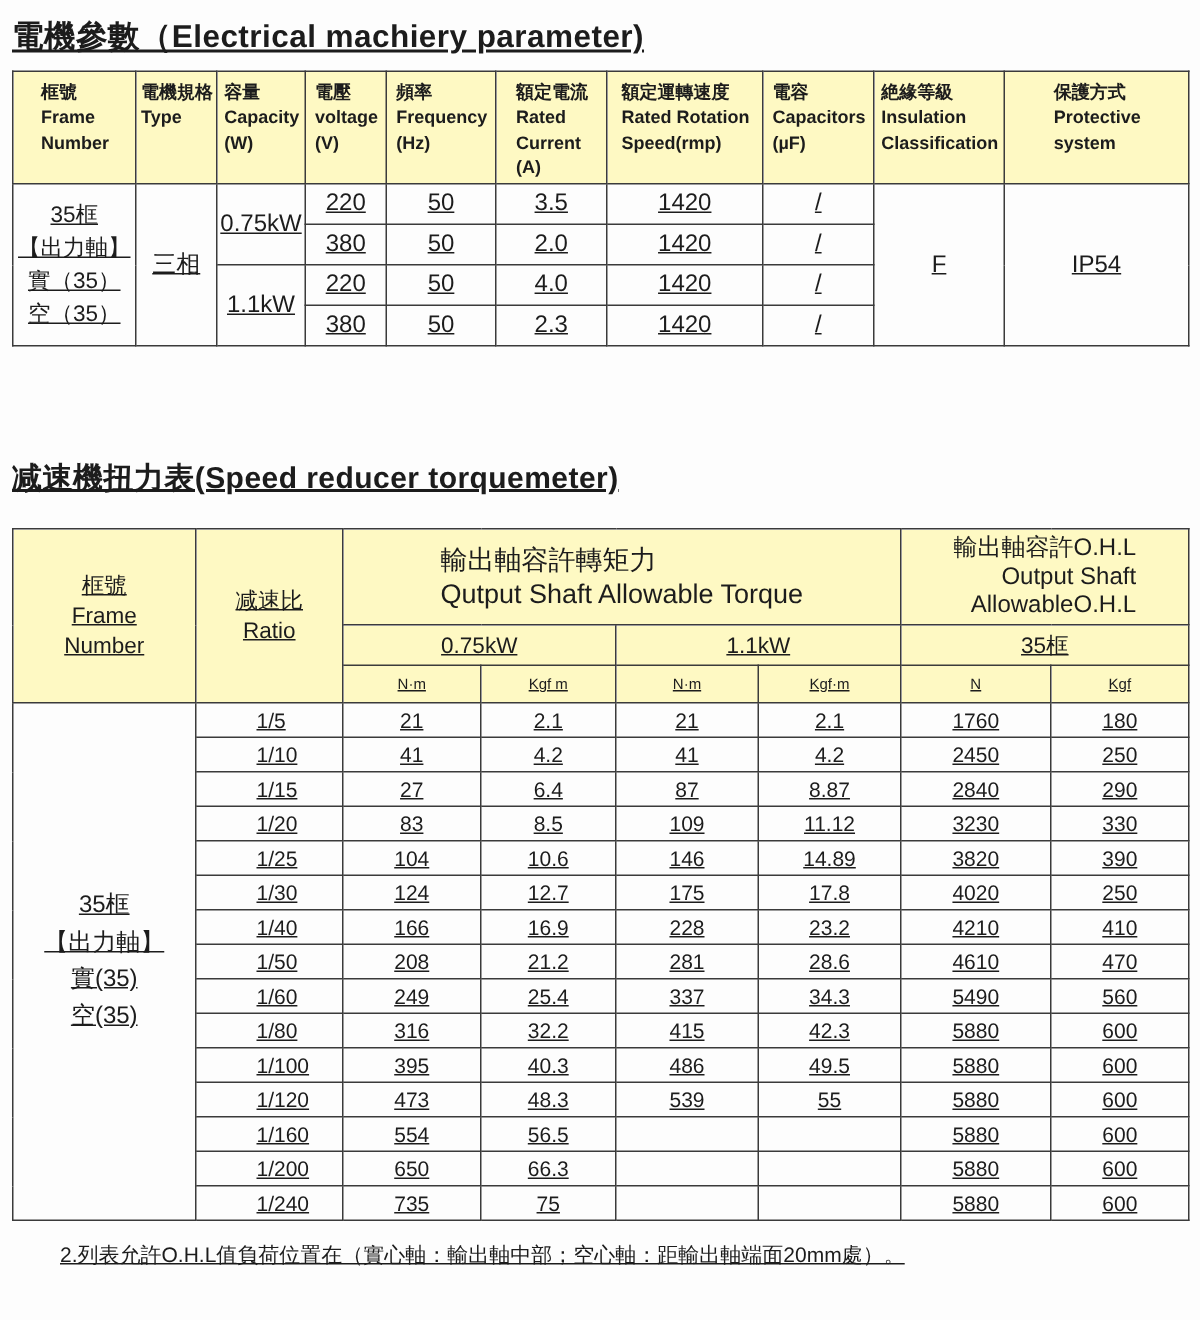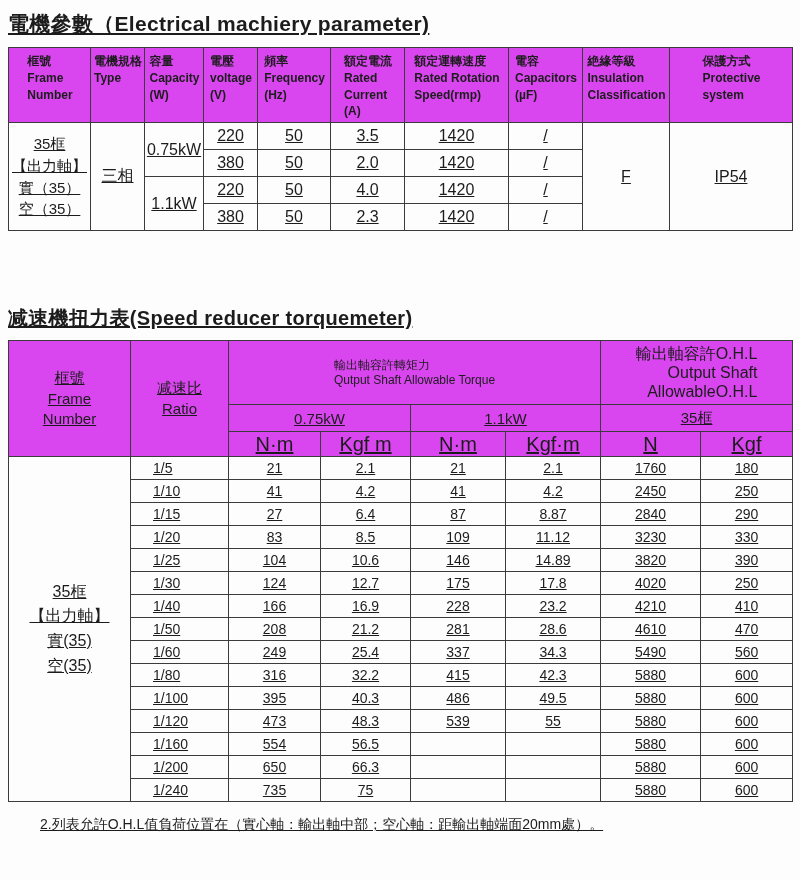--- a/index.html
+++ b/index.html
@@ -6,59 +6,59 @@
   html, body { width: 800px; background: #fdfdfd; }
   body {
     height: 880px;
     font-family: "Liberation Sans", "DejaVu Sans", sans-serif;
     color: #1c1c1c;
     overflow: hidden;
   }
   .page { padding: 6px 8px 0 8px; text-decoration: underline; }
 
   .doc-title { font-size: 21px; font-weight: 600; letter-spacing: 0.3px; margin: 4px 0 9px 0; }
-  .doc-title.second { margin-top: 74px; margin-bottom: 8px; font-size: 20px; }
+  .doc-title.second { margin-top: 74px; margin-bottom: 20px; font-size: 20px; }
 
   table { border-collapse: collapse; width: 784px; table-layout: fixed; }
   th, td {
     border: 1.6px solid #3b3b3b;
     text-align: center;
     vertical-align: middle;
     white-space: pre-line;
     overflow: hidden;
   }
-  th { background: #d946ef; font-weight: bold; }
+  th { background: #fef9c3; font-weight: bold; }
 
   
   #table1 th { padding: 5px 2px 2px 3px; vertical-align: top; }
   #table1 th .hblock {
     display: inline-block; text-align: left; white-space: pre-line;
     font-size: 12px; font-weight: bold; line-height: 1.4;
   }
   #table1 thead tr { height: 66px; }
   #table1 tbody tr { height: 27px; }
   #table1 tbody td { font-size: 16px; }
   #table1 .frame-cell { font-size: 15px; line-height: 1.45; padding: 2px 0; }
 
   
   #table2 th { font-weight: normal; }
   #table2 .hrow1 { height: 64px; }
   #table2 .hrow2 { height: 27px; }
   #table2 .hrow3 { height: 25px; }
   #table2 .span-head { font-size: 15px; line-height: 1.35; }
   #table2 .group-head .hblock {
     display: inline-block; text-align: left; white-space: pre-line;
-    font-size: 12px; line-height: 1.25;
+    font-size: 18px; line-height: 1.25;
   }
   #table2 .ohl-head .hblock { font-size: 16px; line-height: 1.2; text-align: right; }
   #table2 .power-head { font-size: 15px; }
-  #table2 .unit-head { font-size: 20px; }
+  #table2 .unit-head { font-size: 10px; }
   #table2 tbody tr { height: 23px; }
   #table2 tbody td { font-size: 14px; }
-  #table2 tbody td.ratio-cell { text-align: left; padding-left: 22px; }
+  #table2 tbody td.ratio-cell { text-align: left; padding-left: 40px; }
   #table2 tbody td.frame-cell { font-size: 16px; line-height: 1.55; text-align: center; }
 
   
   .notes { margin: 11px 0 0 2px; font-size: 14px; line-height: 1.6; }
   .note-row.indented { padding-left: 30px; }
 </style>
 </head>
 <body>
 
 <div class="page">

